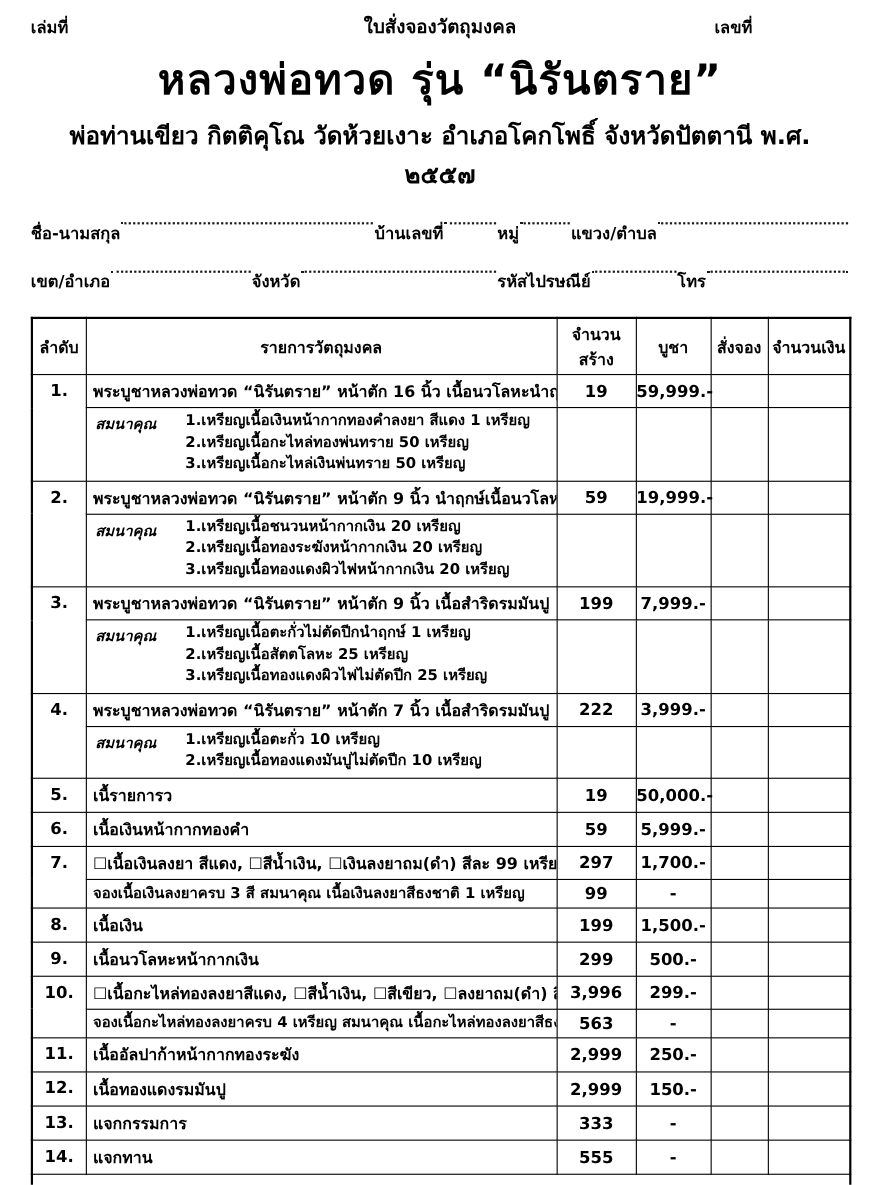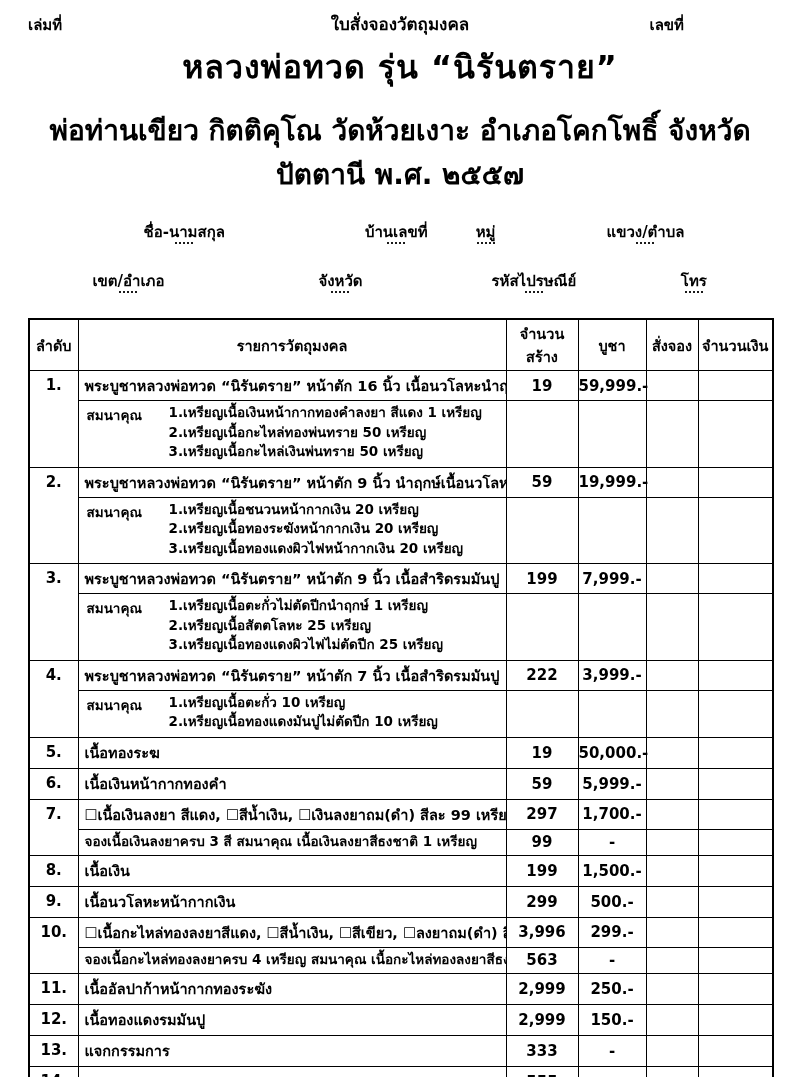--- a/index.html
+++ b/index.html
@@ -7,40 +7,40 @@
   body {
     width: 800px; height: 1077px;
     font-family: "DejaVu Sans", sans-serif;
     color: #000;
     padding: 10px 28px 0 28px;
     font-weight: bold;
   }
   .topline { display: grid; grid-template-columns: 1fr auto 1fr; align-items: end; font-size: 15px; }
   .topline .center { text-align: left; font-size: 17px; }
   .topline .right { text-align: right; padding-right: 88px; }
-  h1.title { text-align: center; font-size: 32px; margin-top: 4px; letter-spacing: 1px; }
-  h2.subtitle { text-align: center; font-size: 28px; margin-top: 16px; }
+  h1.title { text-align: center; font-size: 38px; margin-top: 4px; letter-spacing: 1px; }
+  h2.subtitle { text-align: center; font-size: 22px; margin-top: 4px; }
 
   .fields { margin-top: 26px; }
   .fline { display: flex; width: 100%; font-size: 15px; margin-top: 24px; }
-  .seg { display: flex; align-items: center; flex-direction: column; }
+  .seg { display: flex; align-items: flex-start; }
   .seg .lbl { white-space: nowrap; line-height: 20px; }
   .dots { flex: 1; border-bottom: 2px dotted #1a1a1a; margin: 0 1px 3px 1px; min-width: 18px; }
 
   table.items { border-collapse: collapse; table-layout: fixed; width: 744px; margin-top: 22px; border: 2px solid #000; }
   table.items th, table.items td { border: 1px solid #000; font-weight: bold; }
   table.items th { font-size: 14.5px; height: 29px; text-align: center; padding: 2px; }
   td.c-no { text-align: center; vertical-align: top; padding-top: 5px; font-size: 15px; }
   td.c-desc { padding: 3px 6px; font-size: 14.5px; white-space: nowrap; overflow: hidden; height: 27px; }
   td.c-num { text-align: center; font-size: 15px; }
   td.c-empty { }
   tr.r-simple td { height: 31px; }
   td.bonus-cell { padding: 2px 4px 5px 8px; }
   .bonus-wrap { display: flex; font-size: 13.5px; }
-  .bonus-label { width: 64px; flex-shrink: 0; padding-top: 1px; }
+  .bonus-label { width: 64px; flex-shrink: 0; padding-top: 1px; font-style: italic; }
   .bonus-list { margin-left: 18px; }
   .bonus-list div { line-height: 19.5px; white-space: nowrap; }
   td.hb { border-bottom-style: hidden; }
   td.ht { border-top-style: hidden; margin-top: 15px; }
   tr.r-dbl td { height: 24px; }
   td.c-desc2 { padding: 0 6px 3px 6px; font-size: 13.5px; white-space: nowrap; overflow: hidden; }
   tr.r-total td { height: 42px; border: 1px solid #000; }
   .fline.c1 .seg.a { width: 42%; }
   .fline.c1 .seg.b { width: 15%; }
   .fline.c1 .seg.c { width: 9%; }
@@ -218,21 +218,21 @@
           </div>
         </td>
         <td class="c-empty"></td>
         <td class="c-empty"></td>
         <td class="c-empty"></td>
         <td class="c-empty"></td>
       </tr>
 
       <tr class="r-simple">
         <td class="c-no">5.</td>
-        <td class="c-desc">เนื้อทองระฆ</td>
+        <td class="c-desc">เนื้รายการว</td>
         <td class="c-num">19</td>
         <td class="c-num">50,000.-</td>
         <td class="c-empty"></td>
         <td class="c-empty"></td>
       </tr>
 
       <tr class="r-simple">
         <td class="c-no">6.</td>
         <td class="c-desc">เนื้อเงินหน้ากากทองคำ</td>
         <td class="c-num">59</td>

